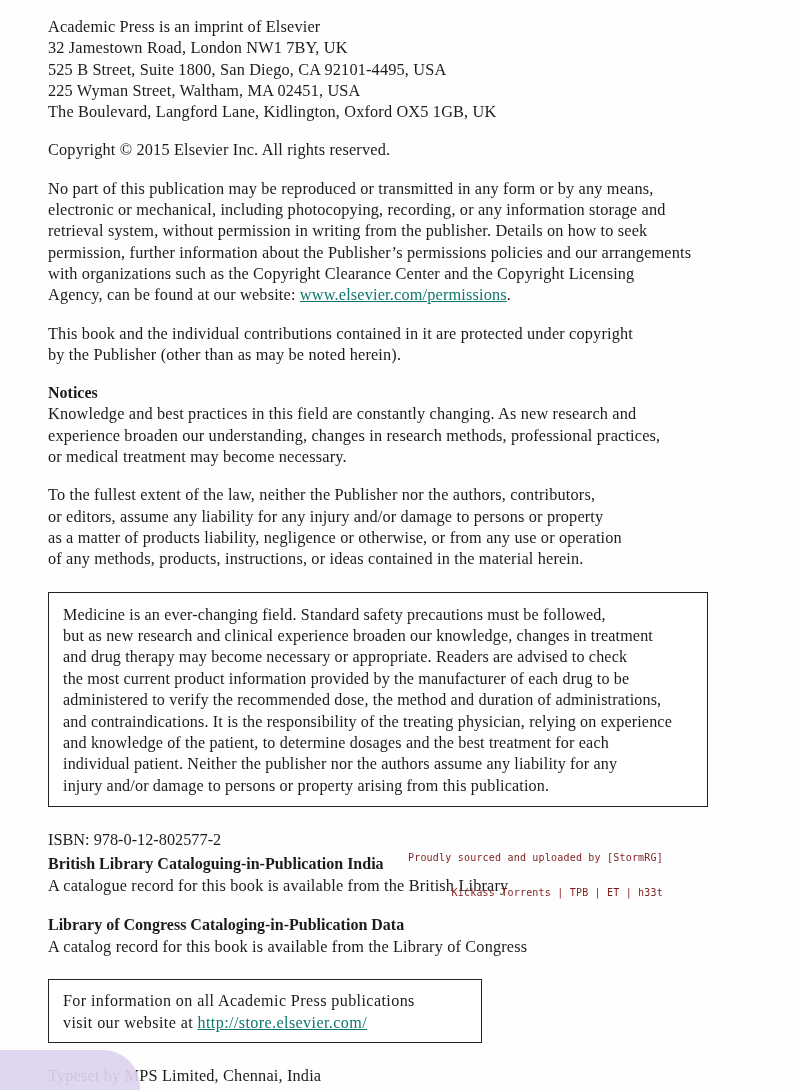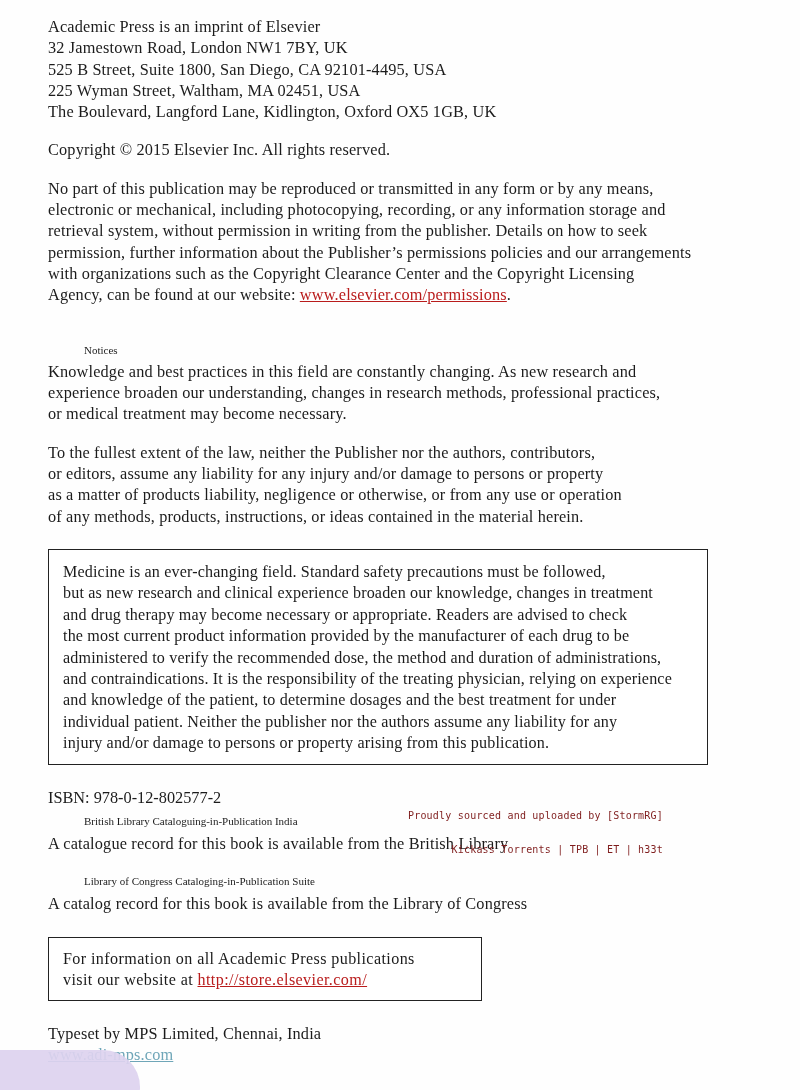--- a/index.html
+++ b/index.html
@@ -33,27 +33,26 @@
     letter-spacing: 0.01em;
     white-space: pre-wrap;
   }
   .block {
     margin: 0 0 0 0;
   }
   .gap-md { height: 17px; }
   .gap-lg { height: 22px; }
 
   .bold-head {
-    font-size: 11px;
+    font-size: 16px;
     line-height: 21.3px;
-    font-weight: normal;
-    margin-left: 36px;
+    font-weight: bold;
   }
   .link {
-    color: #b91c1c;
+    color: #0f766e;
   }
   .link-alt {
     color: #6fa6b8;
   }
 
   
   .notice-box {
     border: 1.6px solid #222222;
     box-sizing: border-box;
     padding: 11px 14px 10px 14px;
@@ -147,20 +146,24 @@
       <div class="para-line">No part of this publication may be reproduced or transmitted in any form or by any means,</div>
       <div class="para-line">electronic or mechanical, including photocopying, recording, or any information storage and</div>
       <div class="para-line">retrieval system, without permission in writing from the publisher. Details on how to seek</div>
       <div class="para-line">permission, further information about the Publisher’s permissions policies and our arrangements</div>
       <div class="para-line">with organizations such as the Copyright Clearance Center and the Copyright Licensing</div>
       <div class="para-line"><span>Agency, can be found at our website: </span><a class="link" href="#">www.elsevier.com/permissions</a><span>.</span></div>
     </div>
 
     <div class="gap-md"></div>
 
+    <div class="block">
+      <div class="para-line">This book and the individual contributions contained in it are protected under copyright</div>
+      <div class="para-line">by the Publisher (other than as may be noted herein).</div>
+    </div>
 
     <div class="gap-md"></div>
 
     <div class="block">
       <div class="bold-head">Notices</div>
       <div class="para-line">Knowledge and best practices in this field are constantly changing. As new research and</div>
       <div class="para-line">experience broaden our understanding, changes in research methods, professional practices,</div>
       <div class="para-line">or medical treatment may become necessary.</div>
     </div>
 
@@ -175,42 +178,42 @@
 
     <div class="gap-lg"></div>
 
     <div class="notice-box box-main">
       <div class="para-line">Medicine is an ever-changing field. Standard safety precautions must be followed,</div>
       <div class="para-line">but as new research and clinical experience broaden our knowledge, changes in treatment</div>
       <div class="para-line">and drug therapy may become necessary or appropriate. Readers are advised to check</div>
       <div class="para-line">the most current product information provided by the manufacturer of each drug to be</div>
       <div class="para-line">administered to verify the recommended dose, the method and duration of administrations,</div>
       <div class="para-line">and contraindications. It is the responsibility of the treating physician, relying on experience</div>
-      <div class="para-line">and knowledge of the patient, to determine dosages and the best treatment for under</div>
+      <div class="para-line">and knowledge of the patient, to determine dosages and the best treatment for each</div>
       <div class="para-line">individual patient. Neither the publisher nor the authors assume any liability for any</div>
       <div class="para-line">injury and/or damage to persons or property arising from this publication.</div>
     </div>
 
     <div class="isbn-row">
       <div class="isbn-text">ISBN: 978-0-12-802577-2</div>
       <div class="watermark">
         <span class="clipped">Proudly sourced and uploaded by [StormRG]</span>
         <span>Kickass Torrents | TPB | ET | h33t</span>
       </div>
     </div>
 
     <div class="block cat-group">
       <div class="bold-head">British Library Cataloguing-in-Publication India</div>
       <div class="plain-line">A catalogue record for this book is available from the British Library</div>
     </div>
 
     <div class="gap-md"></div>
 
     <div class="block cat-group">
-      <div class="bold-head">Library of Congress Cataloging-in-Publication Suite</div>
+      <div class="bold-head">Library of Congress Cataloging-in-Publication Data</div>
       <div class="plain-line">A catalog record for this book is available from the Library of Congress</div>
     </div>
 
     <div class="gap-lg"></div>
 
     <div class="notice-box box-small">
       <div class="para-line">For information on all Academic Press publications</div>
       <div class="para-line"><span>visit our website at </span><a class="link" href="#">http://store.elsevier.com/</a></div>
     </div>
 

